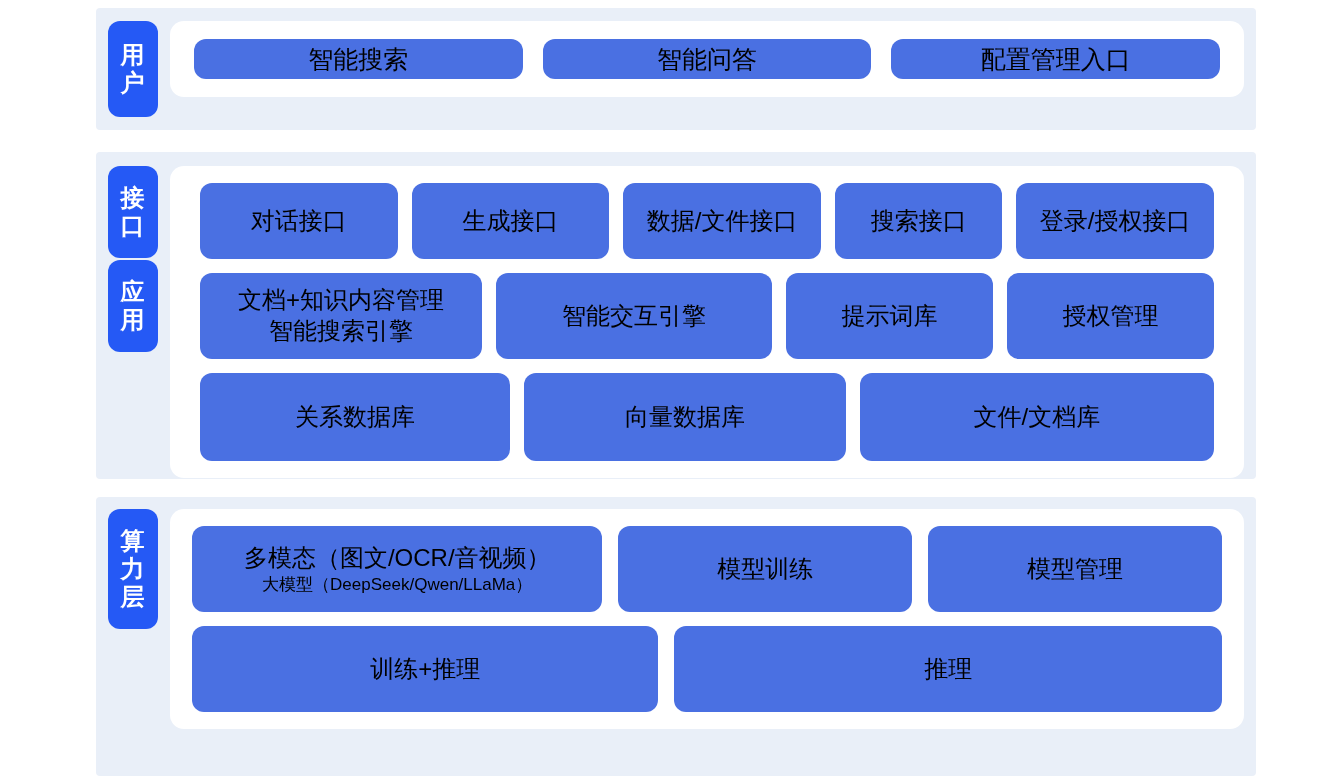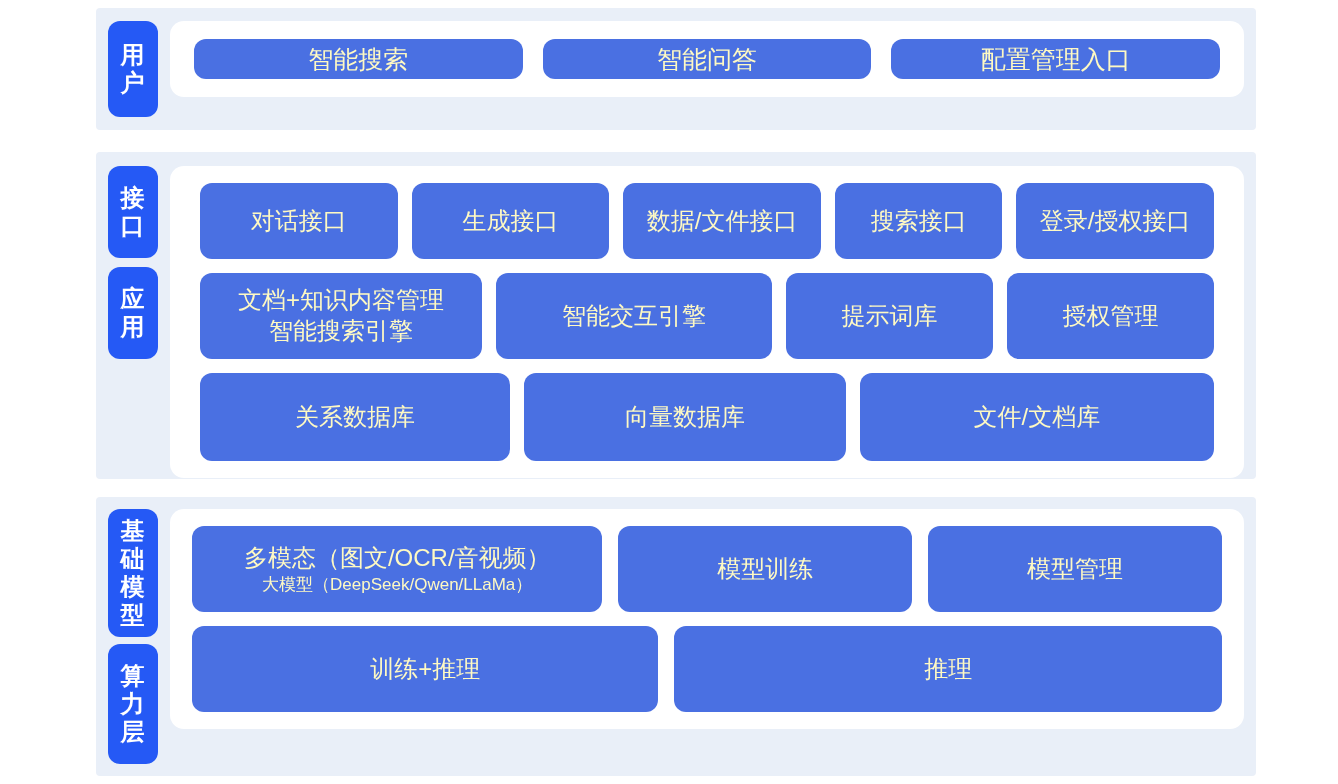--- a/index.html
+++ b/index.html
@@ -72,21 +72,21 @@
 
   .row {
     display: flex;
     align-items: stretch;
   }
 
   
   .box {
     background: #4a70e2;
     border-radius: 12px;
-    color: #fef9c3;
+    color: #000000;
     display: flex;
     align-items: center;
     justify-content: center;
     text-align: center;
     font-size: 25px;
     line-height: 1.28;
     box-sizing: border-box;
     padding: 4px 8px;
   }
   .box .l2 { font-size: 24px; }
@@ -100,21 +100,21 @@
   #sec-user .tab { height: 96px; }
   #sec-user .card { margin: 13px 12px 13px 12px; padding: 18px 24px; }
   #sec-user .row { gap: 20px; flex: 1; }
   #sec-user .box { flex: 1; }
 
   
   #sec-mid {
     left: 96px;  top: 152px;  width: 1160px; height: 327px;
     border-radius: 4px;
   }
-  #sec-mid .tabcol { padding: 14px 0 14px 12px; gap: 9px; }
+  #sec-mid .tabcol { padding: 14px 0 14px 12px; gap: 2px; }
   #sec-mid .tab.t-if   { height: 92px; }
   #sec-mid .tab.t-app  { height: 92px; }
   #sec-mid .tab.t-data { height: 109px; }
   #sec-mid .card {
     margin: 14px 12px 14px 12px;
     padding: 17px 30px;
     gap: 14px;
   }
   #sec-mid .row { gap: 14px; }
   #sec-mid .row-if   { height: 76px; }
@@ -232,23 +232,20 @@
         <div class="box" style="flex:1.15">
           <span>文件/文档库</span>
         </div>
       </div>
 
     </div>
   </div>
 
   <div class="section" id="sec-base">
     <div class="tabcol">
-      <div class="tab t-model">
-        <span>基础模型</span>
-      </div>
       <div class="tab t-comp">
         <span>算力层</span>
       </div>
     </div>
 
     <div class="card">
 
       <div class="row row-model">
         <div class="box box-multimodal" style="flex:1.42">
           <div>

